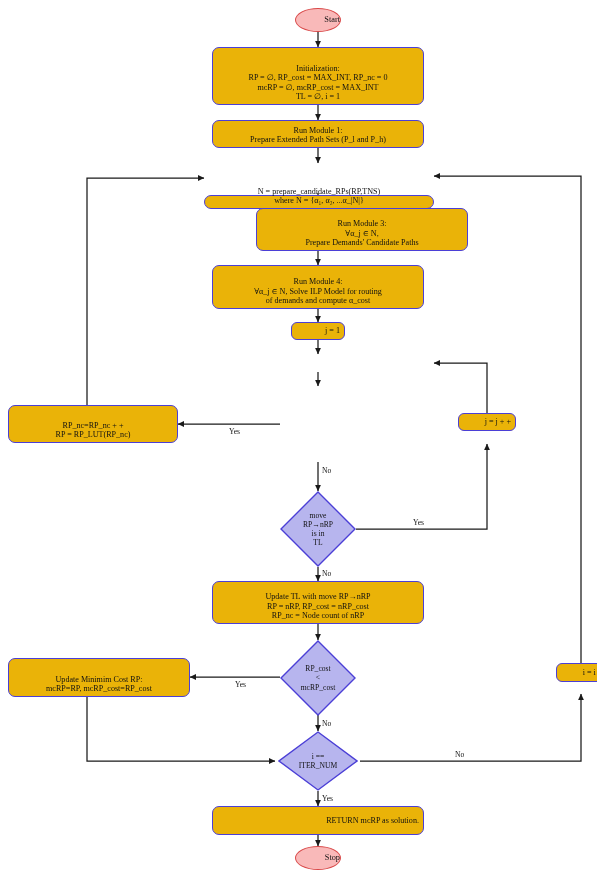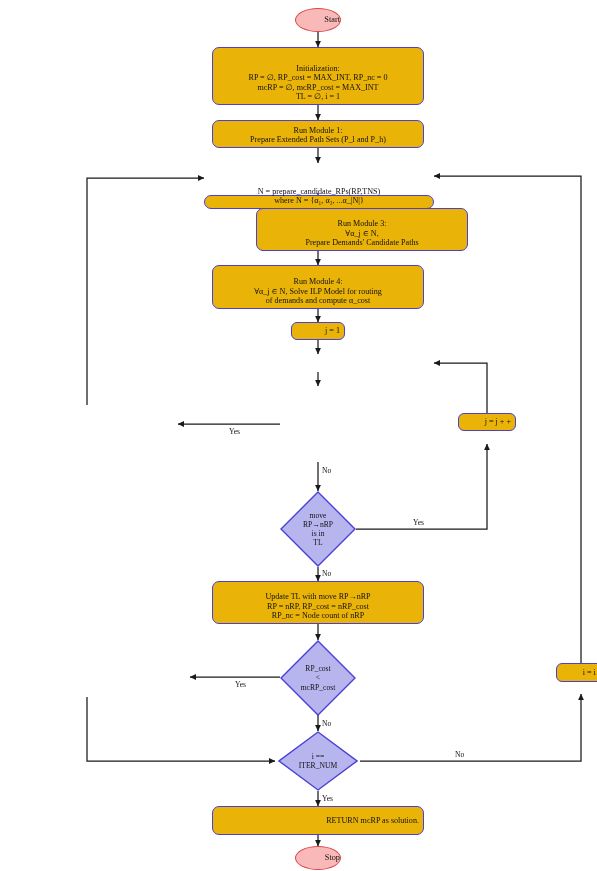--- a/index.html
+++ b/index.html
@@ -173,20 +173,24 @@
     <span class="ln">∀α_j ∈ N, Solve ILP Model for routing</span>
     <span class="ln">of demands and compute α_cost</span>
   </div>
 
   <div class="node proc small" style="left:291px; top:322px; width:54px; height:18px;">
     <span>j = 1</span>
   </div>
 
 
 
+  <div class="node proc" style="left:8px; top:405px; width:170px; height:38px; flex-direction:column;">
+    <span class="ln">RP_nc=RP_nc + +</span>
+    <span class="ln">RP = RP_LUT(RP_nc)</span>
+  </div>
 
   <div class="node proc small" style="left:458px; top:413px; width:58px; height:18px;">
     <span>j = j + +</span>
   </div>
 
   <div class="diamond-wrap" style="left:280px; top:491px; width:76px; height:76px;">
     <svg class="diamond-shape" viewBox="0 0 76 76">
       <polygon points="38,1 75,38 38,75 1,38" fill="#b7b5ee" stroke="#4b3fd6" stroke-width="1.4"></polygon>
     </svg>
     <div class="diamond-label" style="flex-direction:column;">
@@ -207,20 +211,24 @@
     <svg class="diamond-shape" viewBox="0 0 76 76">
       <polygon points="38,1 75,38 38,75 1,38" fill="#b7b5ee" stroke="#4b3fd6" stroke-width="1.4"></polygon>
     </svg>
     <div class="diamond-label" style="flex-direction:column;">
       <span class="ln">RP_cost</span>
       <span class="ln">&lt;</span>
       <span class="ln">mcRP_cost</span>
     </div>
   </div>
 
+  <div class="node proc" style="left:8px; top:658px; width:182px; height:39px; flex-direction:column;">
+    <span class="ln">Update Minimim Cost RP:</span>
+    <span class="ln">mcRP=RP, mcRP_cost=RP_cost</span>
+  </div>
 
   <div class="diamond-wrap" style="left:278px; top:731px; width:80px; height:60px;">
     <svg class="diamond-shape" viewBox="0 0 80 60">
       <polygon points="40,1 79,30 40,59 1,30" fill="#b7b5ee" stroke="#4b3fd6" stroke-width="1.4"></polygon>
     </svg>
     <div class="diamond-label" style="flex-direction:column;">
       <span class="ln">i ==</span>
       <span class="ln">ITER_NUM</span>
     </div>
   </div>

